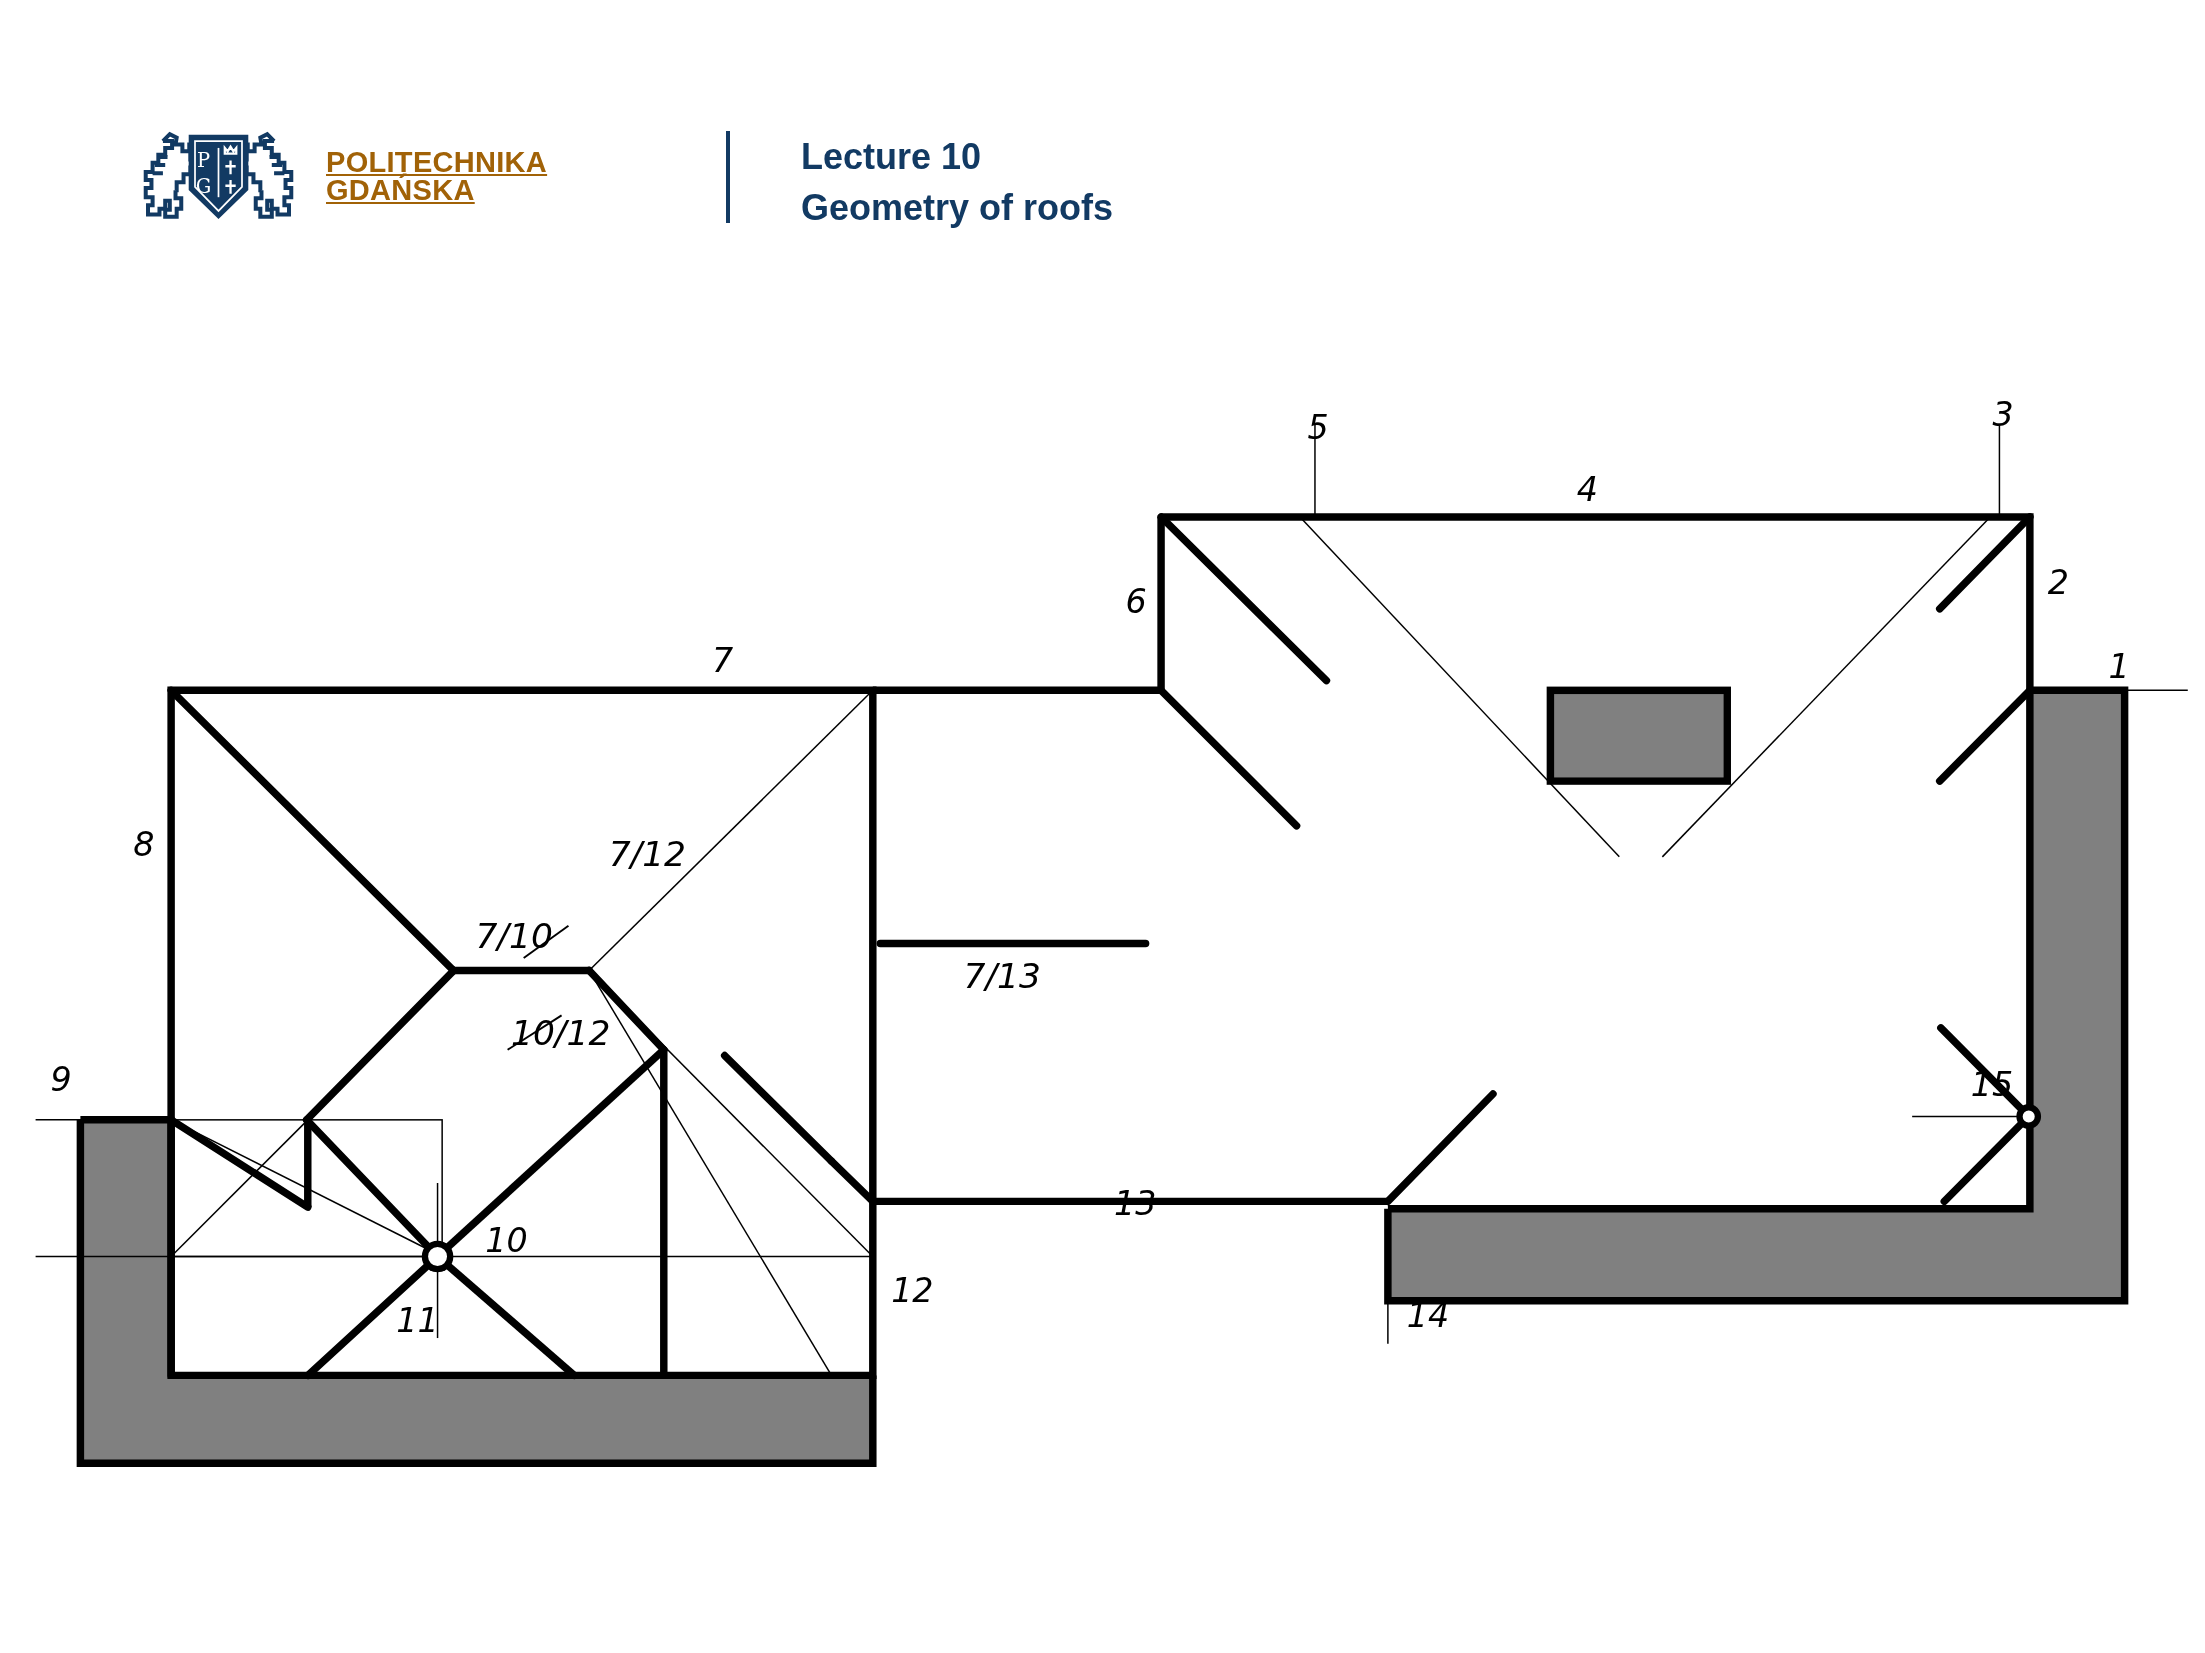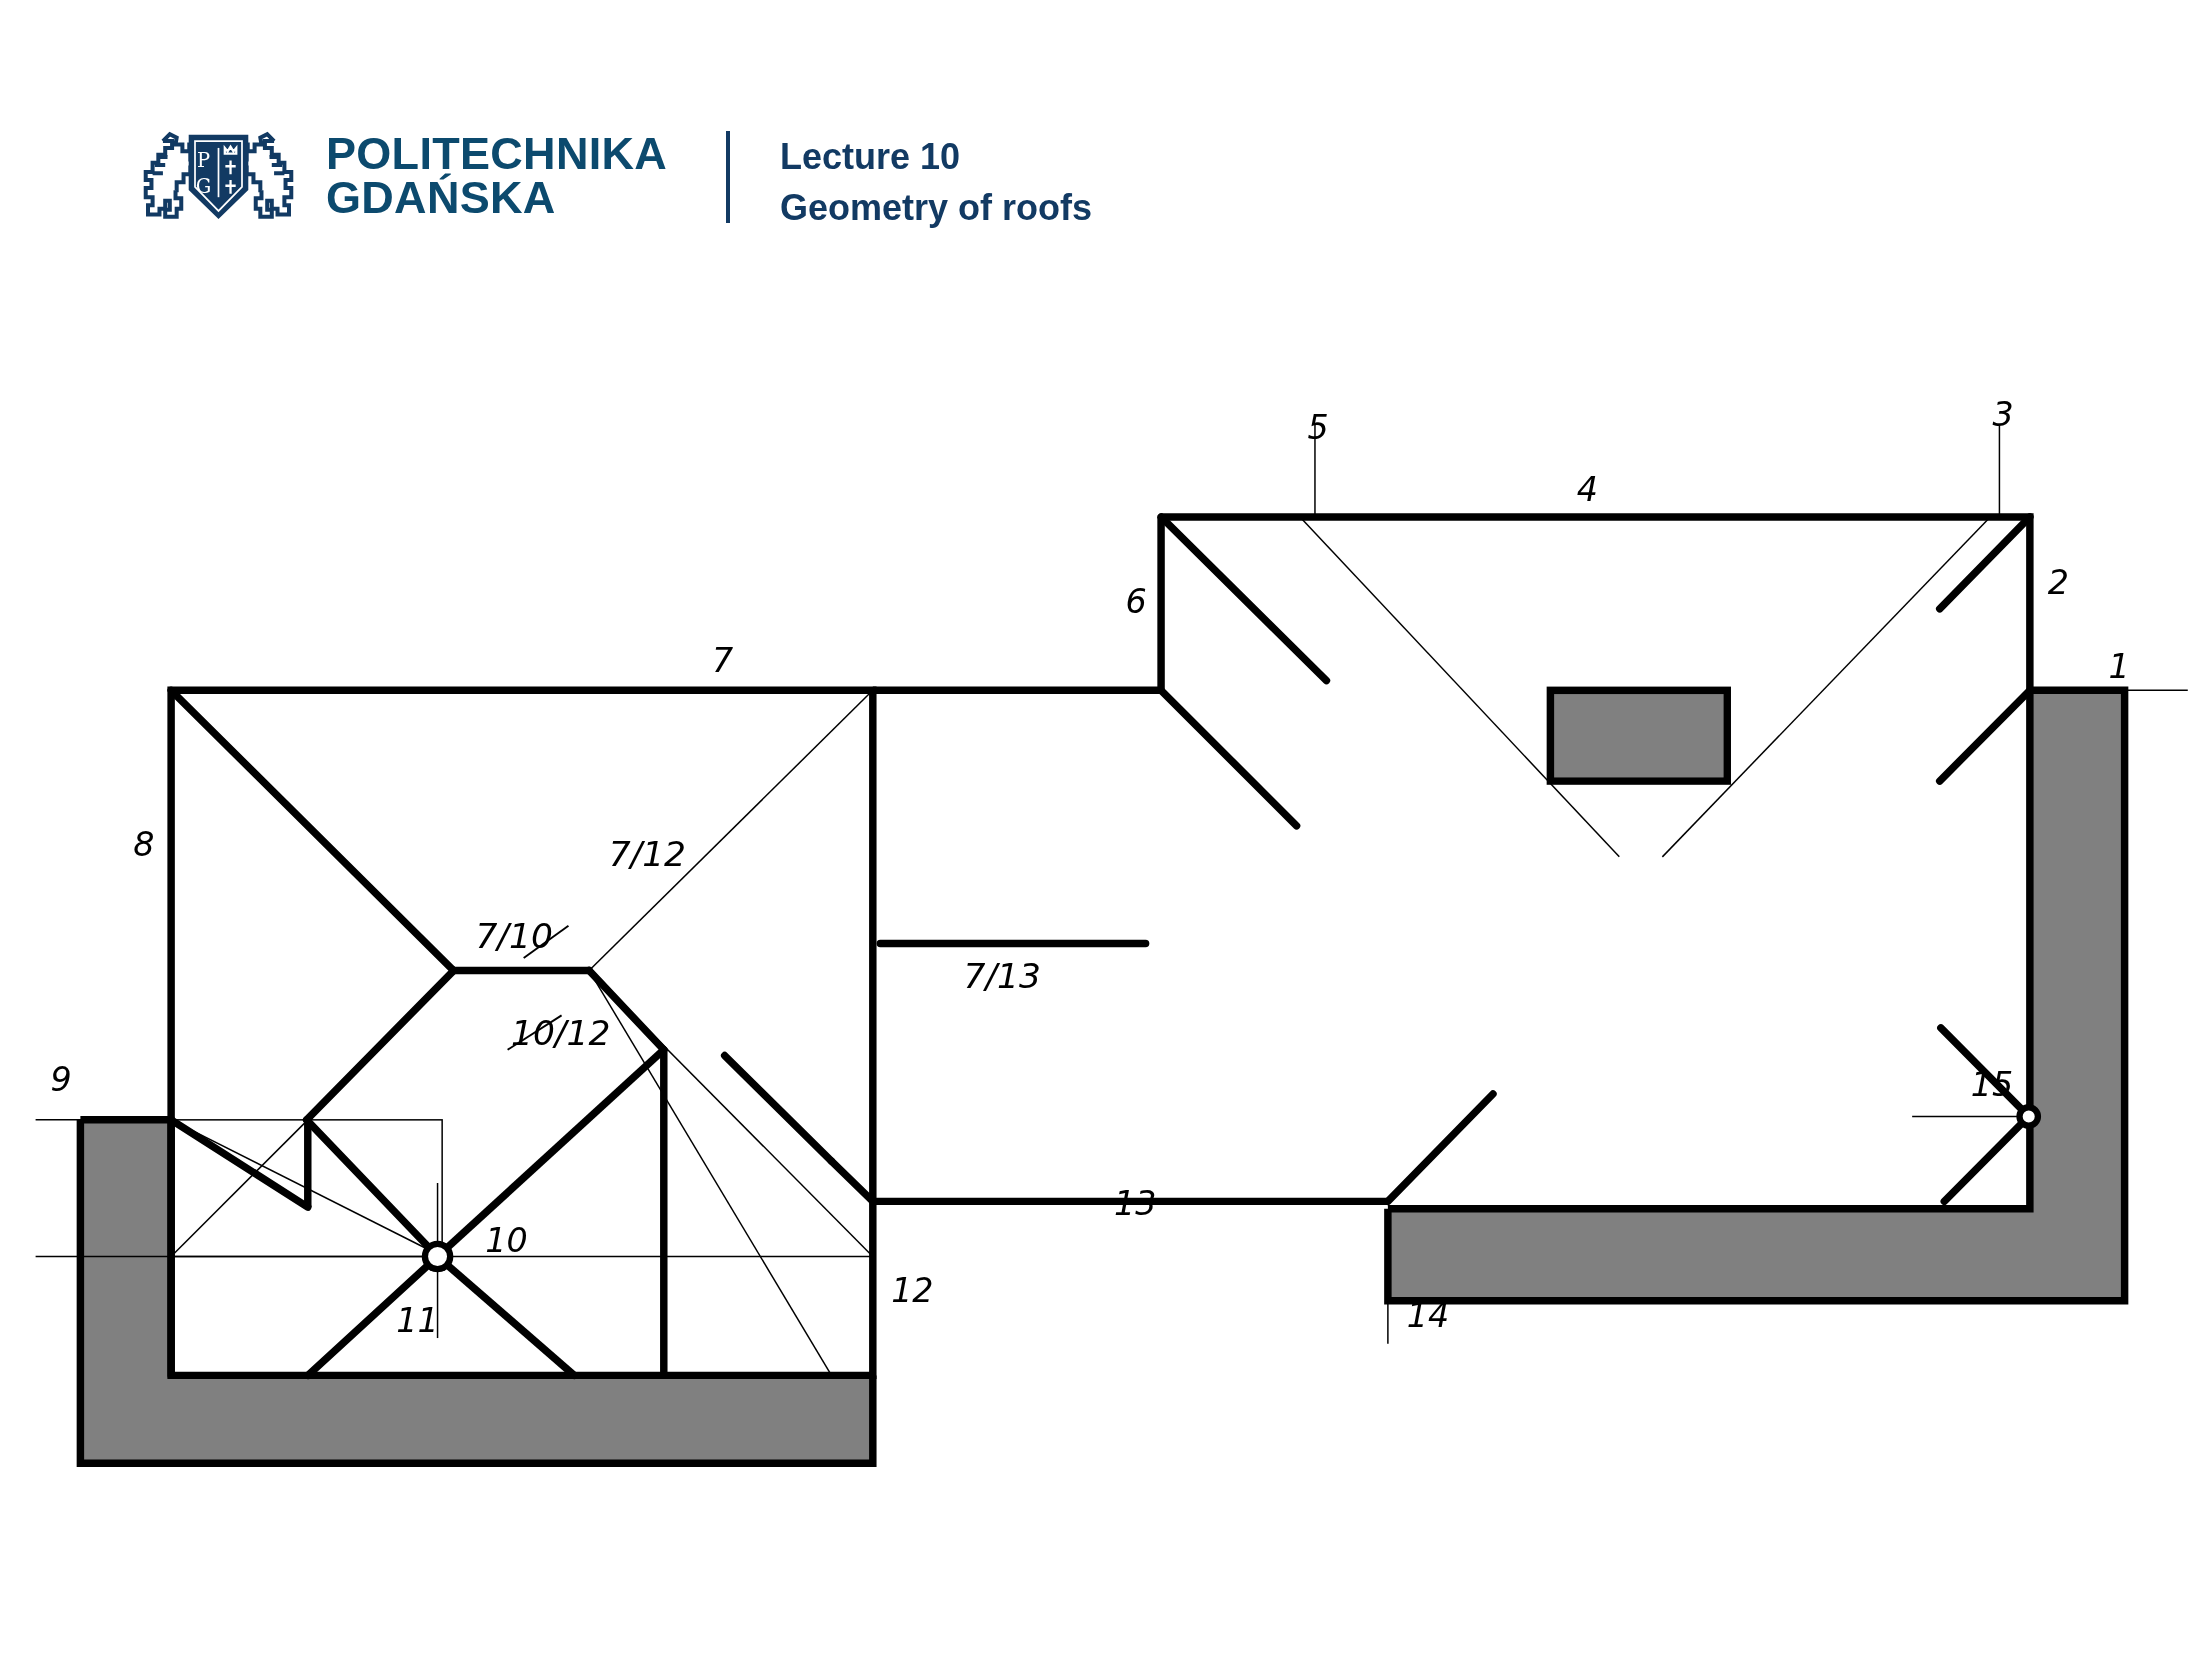--- a/index.html
+++ b/index.html
@@ -26,39 +26,40 @@
   #logo-block {
     position: absolute;
     left: 127px;
     top: 125px;
     display: flex;
     align-items: center;
     gap: 16px;
   }
   #crest { width: 183px; height: 102px; display:block; }
   #wordmark {
-    color: #0c4a6e;
+    color: #a16207;
     font-family: "Liberation Sans", sans-serif;
     font-weight: bold;
-    font-size: 45px;
+    font-size: 29px;
     line-height: 0.98;
     letter-spacing: 0.3px;
     white-space: pre-line;
+    text-decoration: underline;
   }
   #divider {
     position: absolute;
     left: 726px;
     top: 131px;
     width: 4px;
     height: 92px;
     background: #123A63;
   }
   #lecture-title {
     position: absolute;
-    left: 780px;
+    left: 801px;
     top: 131px;
     color: #123A63;
     font-family: "Liberation Sans", sans-serif;
     font-weight: bold;
     font-size: 36px;
     line-height: 1.42;
     white-space: pre-line;
   }
 
   

